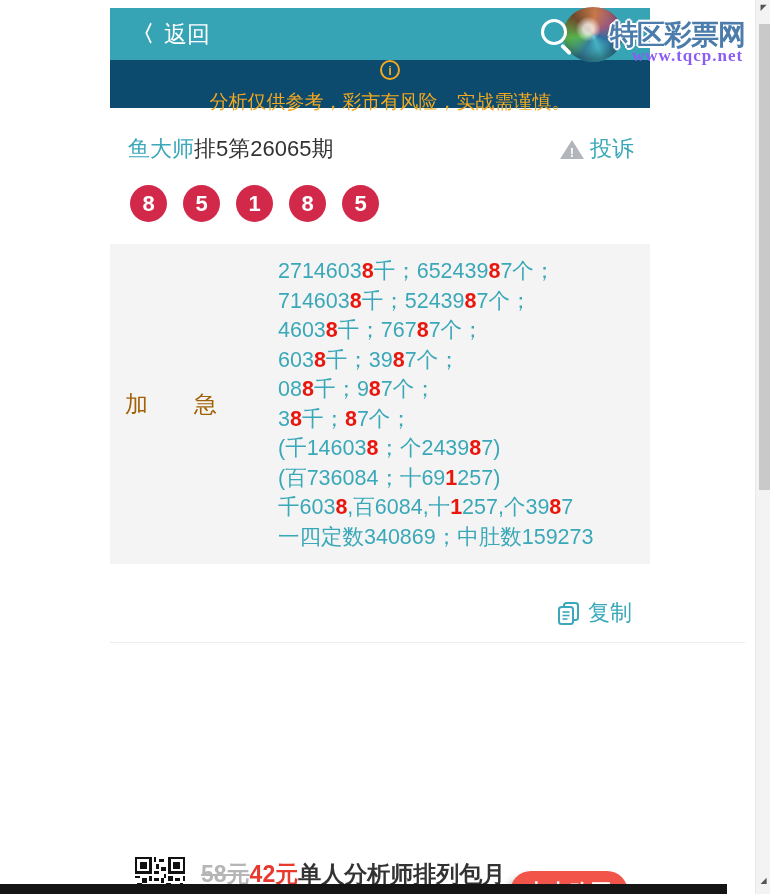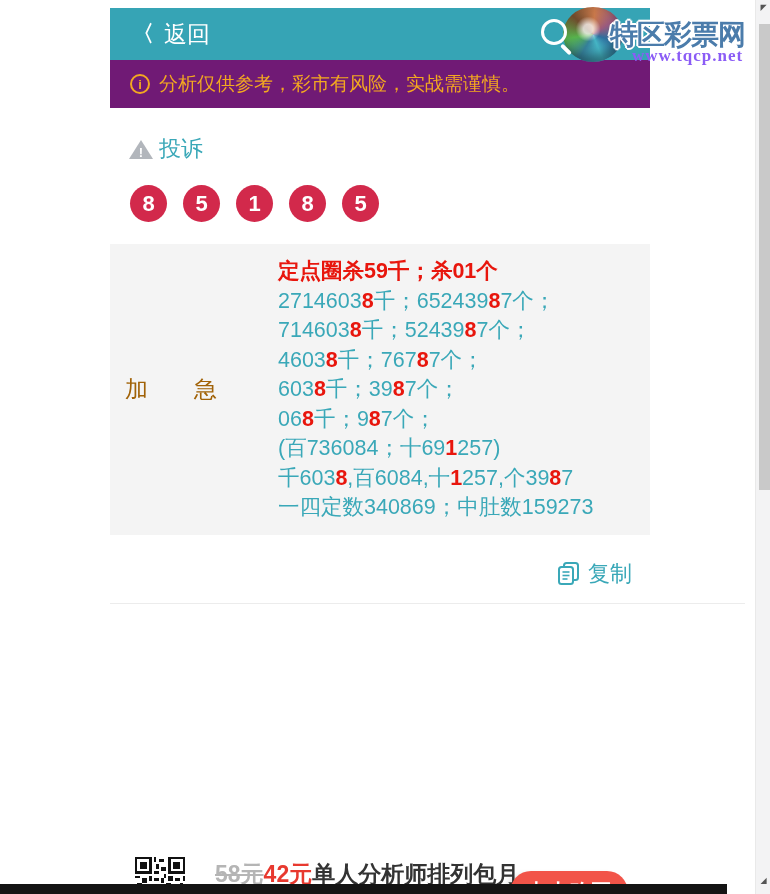--- a/index.html
+++ b/index.html
@@ -26,22 +26,22 @@
              radial-gradient(circle at 42% 40%, rgba(255,255,255,.75) 0 10%, rgba(255,255,255,0) 26%),
              conic-gradient(from 210deg, #35809a, #57b24c, #6f4a2c, #c8784a, #9a5a7e, #2f6f9e, #45b5c5, #35809a);
            box-shadow: inset -4px -6px 10px rgba(0,0,0,.35); }
   .site-name { position:absolute; left:610px; top:16px; z-index:5; font-size:28px; font-weight:bold;
                letter-spacing:-1px; color:var(--logo-blue,#4b7cab); white-space:nowrap;
                text-shadow:-2px 0 #fff,2px 0 #fff,0 -2px #fff,0 2px #fff,-1px -1px #fff,1px 1px #fff,-1px 1px #fff,1px -1px #fff; }
   .site-url { position:absolute; left:632px; top:46px; z-index:5; font-size:17px; font-weight:bold;
               letter-spacing:1px; color:#8b5cf6; font-family:"Liberation Serif",serif; white-space:nowrap; }
 
   
-  .notice { height:48px; background:#701a75; color:var(--orange,#f3a820); font-size:19px;
-            display:flex; align-items:center; padding-left:20px; gap:9px; }
+  .notice { height:48px; background:#0c4a6e; color:var(--orange,#f3a820); font-size:19px;
+            display:flex; align-items:center; padding-left:20px; gap:9px;flex-direction:column; }
   .info-icon { width:20px; height:20px; border:2px solid var(--orange,#f3a820); border-radius:50%;
                display:inline-flex; align-items:center; justify-content:center;
                font-size:13px; font-weight:bold; flex:none; }
   .info-icon::before { content:"i"; }
 
   
   .title-row { margin-top:26px; padding:0 16px 0 18px; display:flex; justify-content:space-between;
                align-items:center; font-size:22px; }
   .author { color:var(--teal-text,#3aa8b8); }
   .title-rest { color:#333; }
@@ -54,28 +54,28 @@
 
   
   .analysis-box { margin-top:22px; background:#f4f4f4; display:flex; }
   .urgent-col { width:168px; flex:none; display:flex; align-items:center; padding-left:15px;
                 font-size:23px; color:#a16207; }
   .lines-col { padding:13px 4px 12px 0; font-size:21.5px; line-height:29.5px;
                color:var(--teal-text,#3aa8b8); }
   .lines-col .red { color:var(--red,#e8160d); font-weight:bold; }
 
   
-  .copy-row { margin-top:22px; display:flex; justify-content:flex-end; align-items:center; gap:7px;
+  .copy-row { margin-top:32px; display:flex; justify-content:flex-end; align-items:center; gap:7px;
               padding-right:18px; color:var(--teal-text,#3aa8b8); font-size:22px; cursor:pointer; height:34px; }
 
   .divider { margin-top:12px; width:635px; border-bottom:1px solid #ececec; }
 
   
   .qr { position:absolute; left:135px; top:857px; z-index:2; }
-  .promo-text { position:absolute; left:215px; top:859px; z-index:2; font-size:23px; font-weight:bold;
+  .promo-text { position:absolute; left:201px; top:859px; z-index:2; font-size:23px; font-weight:bold;
                 white-space:nowrap; }
   .old-price { color:#b5b5b5; text-decoration:line-through; }
   .new-price { color:#e8392f; }
   .promo-desc { color:#333; }
   .buy-btn { position:absolute; left:510px; top:871px; z-index:2; width:118px; height:42px;
              border-radius:21px; background:#f25449; color:#fff; font-size:21px; font-weight:bold;
              display:flex; align-items:center; justify-content:center;
              box-shadow:-5px 5px 7px rgba(0,0,0,.22); border:none; cursor:pointer; }
 
   .black-bar { position:absolute; left:0; top:884px; width:727px; height:10px; background:#141414; z-index:20; }
@@ -98,46 +98,50 @@
     <span class="chev">〈</span>
     <span>返回</span>
   </div>
 
   <div class="notice">
     <span class="info-icon"></span>
     <span>分析仅供参考，彩市有风险，实战需谨慎。</span>
   </div>
 
   <div class="title-row">
+    <div>
+      <span class="author">鱼大师</span><span class="title-rest">排5第26065期</span>
+    </div>
     <div class="report">
       <svg width="26" height="22">
         <path d="M13 2 L25 21 L1 21 Z" fill="#b2b6bc"></path>
         <text x="13" y="19" fill="#fff" font-size="13" text-anchor="middle" font-weight="bold">!</text>
       </svg>
       <span>投诉</span>
     </div>
   </div>
 
   <div class="balls">
       <div class="ball">8</div>
       <div class="ball">5</div>
       <div class="ball">1</div>
       <div class="ball">8</div>
       <div class="ball">5</div>
     </div>
 
   <div class="analysis-box">
     <div class="urgent-col">加　　急</div>
     <div class="lines-col">
-        <div><span class="red">定点圈杀59千；杀01个</span></div>
         <div><span>2714603</span><span class="red">8</span><span>千；652439</span><span class="red">8</span><span>7个；</span></div>
         <div><span>714603</span><span class="red">8</span><span>千；52439</span><span class="red">8</span><span>7个；</span></div>
         <div><span>4603</span><span class="red">8</span><span>千；767</span><span class="red">8</span><span>7个；</span></div>
         <div><span>603</span><span class="red">8</span><span>千；39</span><span class="red">8</span><span>7个；</span></div>
-        <div><span>06</span><span class="red">8</span><span>千；9</span><span class="red">8</span><span>7个；</span></div>
+        <div><span>08</span><span class="red">8</span><span>千；9</span><span class="red">8</span><span>7个；</span></div>
+        <div><span>3</span><span class="red">8</span><span>千；</span><span class="red">8</span><span>7个；</span></div>
+        <div><span>(千14603</span><span class="red">8</span><span>；个2439</span><span class="red">8</span><span>7)</span></div>
         <div><span>(百736084；十69</span><span class="red">1</span><span>257)</span></div>
         <div><span>千603</span><span class="red">8</span><span>,百6084,十</span><span class="red">1</span><span>257,个39</span><span class="red">8</span><span>7</span></div>
         <div><span>一四定数340869；中肚数159273</span></div>
       </div>
   </div>
 
   <div class="copy-row">
     <svg width="25" height="25" viewBox="0 0 25 25">
       <rect x="8" y="2" width="14" height="17" rx="2.5" fill="none" stroke="#3aa8b8" stroke-width="2"></rect>
       <rect x="3" y="6" width="14" height="17" rx="2.5" fill="#fff" stroke="#3aa8b8" stroke-width="2"></rect>

